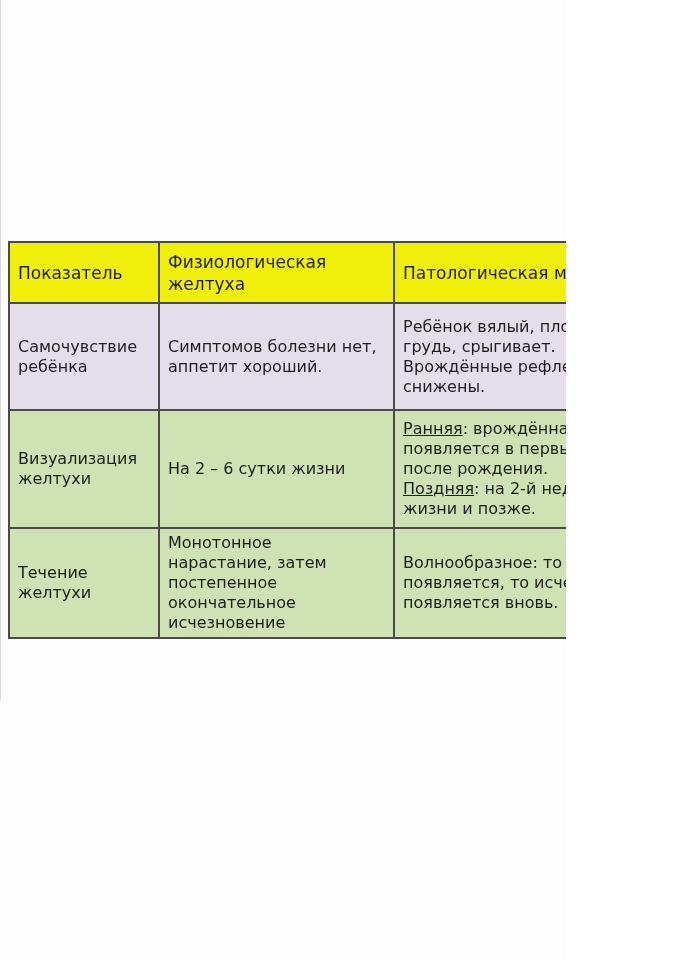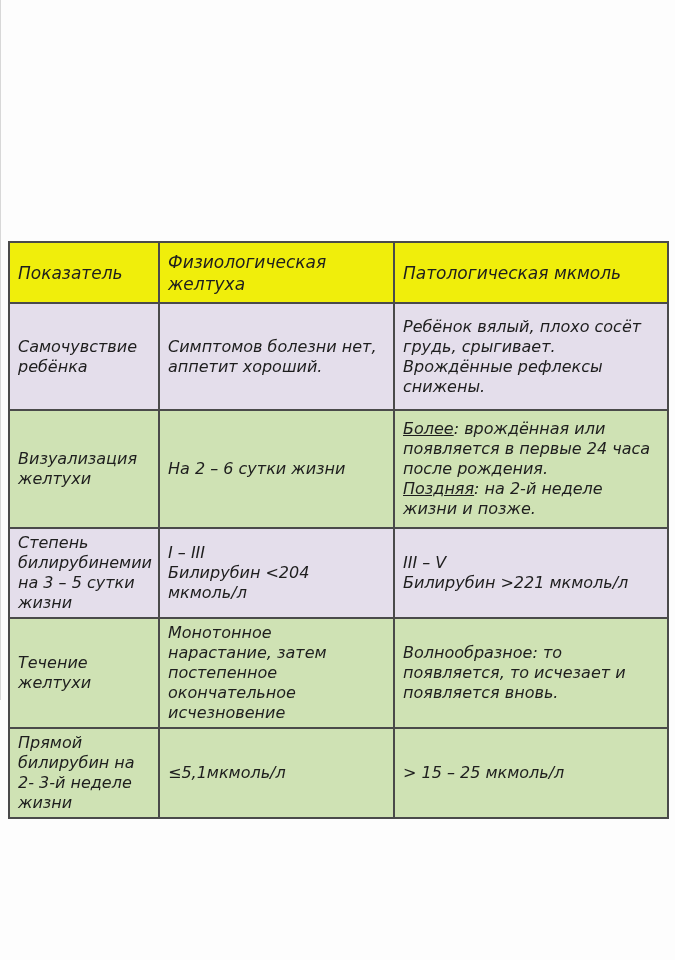--- a/index.html
+++ b/index.html
@@ -3,25 +3,24 @@
 <meta charset="utf-8">
 <style>
   html, body {
     margin: 0;
     padding: 0;
     background: #ffffff;
     font-family: "DejaVu Sans", "Liberation Sans", sans-serif;
   }
   .page {
     position: relative;
-    width: 675px;
+    width: 566px;
     height: 960px;
     background: var(--page-bg, #fdfdfd);
     overflow: hidden;
-    font-style: italic;
   }
   .scan-edge {
     position: absolute;
     left: 0; top: 0;
     width: 1px; height: 700px;
     background: #d8d8d8;
   }
   table.jaundice-table {
     position: absolute;
     left: 8px;
@@ -86,32 +85,22 @@
     </thead>
     <tbody>
         <tr class="lav">
           <td>Самочувствие<br>ребёнка</td>
           <td>Симптомов болезни нет,<br>аппетит хороший.</td>
           <td>Ребёнок вялый, плохо сосёт<br>грудь, срыгивает.<br>Врождённые рефлексы<br>снижены.</td>
         </tr>
         <tr class="grn">
           <td>Визуализация<br>желтухи</td>
           <td>На 2 – 6 сутки жизни</td>
-          <td><span class="u">Более</span>: врождённая или<br>появляется в первые 24 часа<br>после рождения.<br><span class="u">Поздняя</span>: на 2-й неделе<br>жизни и позже.</td>
-        </tr>
-        <tr class="lav">
-          <td>Степень<br>билирубинемии<br>на 3 – 5 сутки<br>жизни</td>
-          <td>I – III<br>Билирубин &lt;204<br>мкмоль/л</td>
-          <td>III – V<br>Билирубин &gt;221 мкмоль/л</td>
+          <td><span class="u">Ранняя</span>: врождённая или<br>появляется в первые 24 часа<br>после рождения.<br><span class="u">Поздняя</span>: на 2-й неделе<br>жизни и позже.</td>
         </tr>
         <tr class="grn">
           <td>Течение<br>желтухи</td>
           <td>Монотонное<br>нарастание, затем<br>постепенное<br>окончательное<br>исчезновение</td>
           <td>Волнообразное: то<br>появляется, то исчезает и<br>появляется вновь.</td>
         </tr>
-        <tr class="grn">
-          <td>Прямой<br>билирубин на<br>2- 3-й неделе<br>жизни</td>
-          <td>≤5,1мкмоль/л</td>
-          <td>&gt; 15 – 25 мкмоль/л</td>
-        </tr>
       </tbody>
   </table>
 </div>
 
 </body></html>

